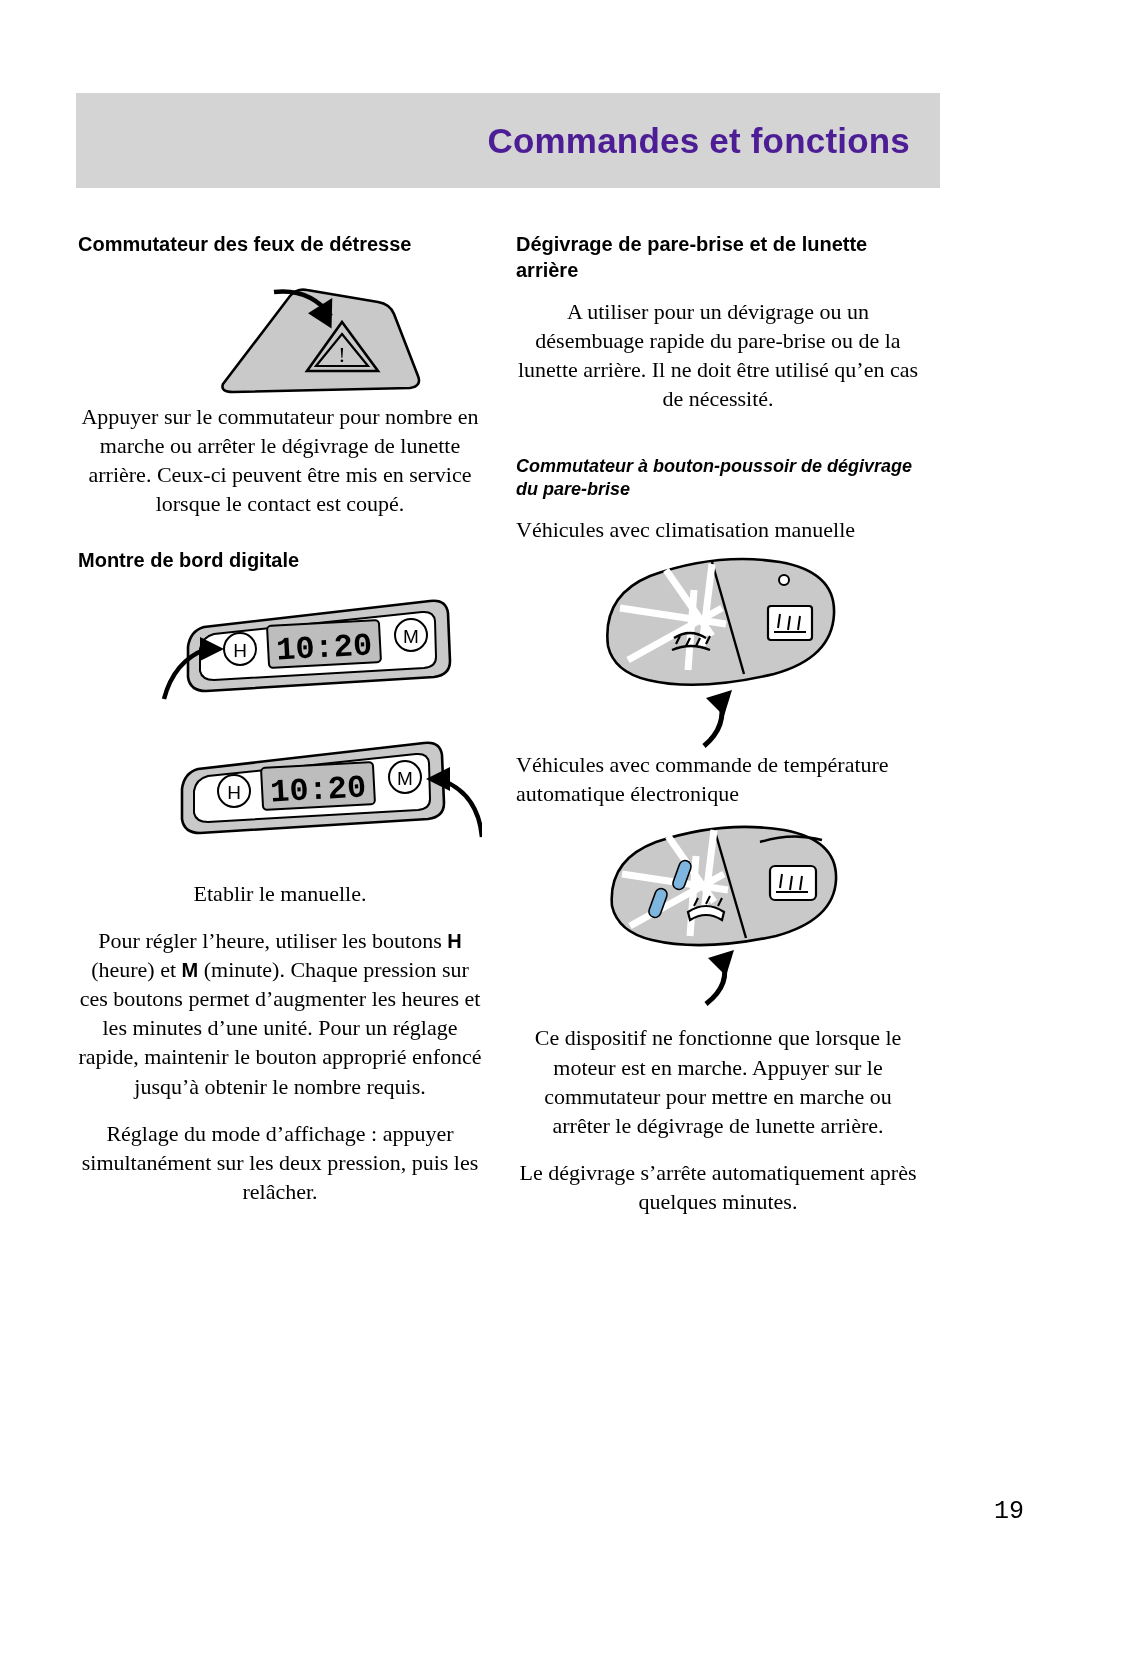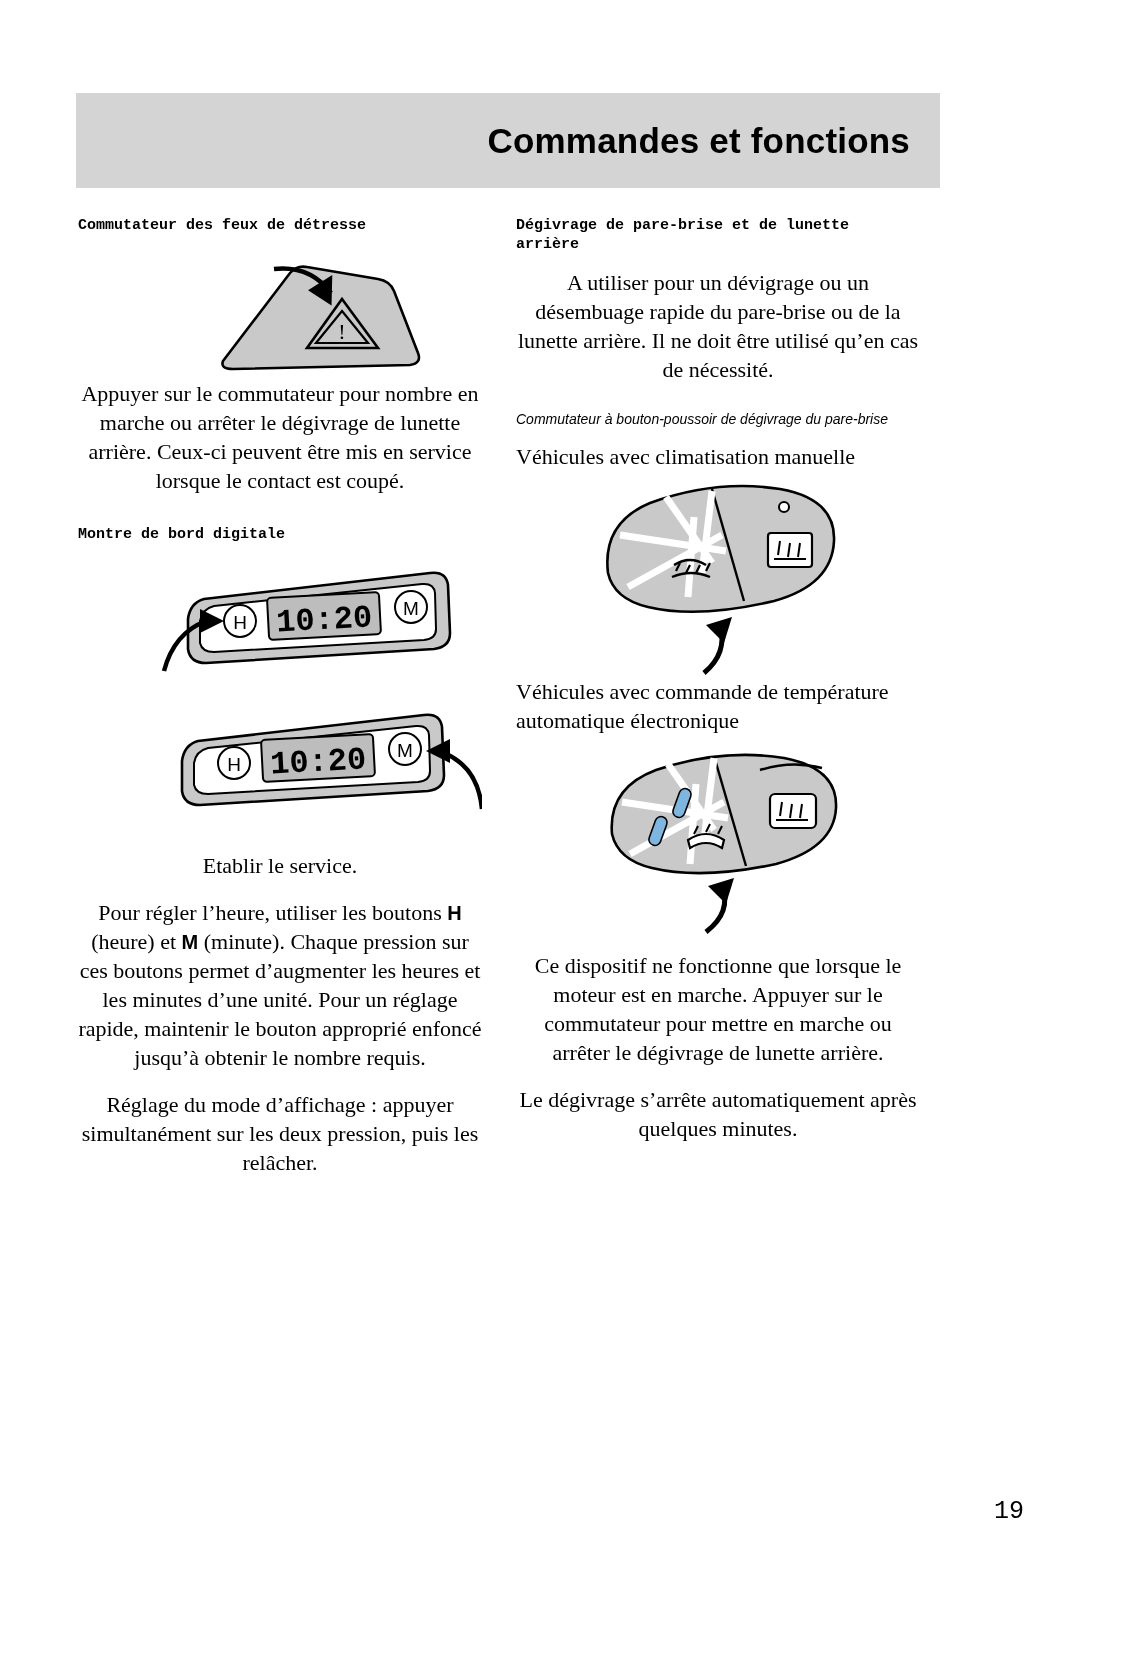--- a/index.html
+++ b/index.html
@@ -33,44 +33,44 @@
     align-items: center;
     justify-content: flex-end;
     box-sizing: border-box;
     padding-right: 30px;
   }
   .header-title {
     font-family: "Liberation Sans", sans-serif;
     font-weight: bold;
     font-size: 35px;
     letter-spacing: 0.2px;
-    color: #000000;
+    color: #4c1d95;
   }
   
   .col {
     position: absolute;
     top: 216px;
     width: 404px;
   }
   .col-left { left: 78px; }
   .col-right { left: 516px; }
 
   h2.sec {
-    font-family: Liberation Mono, monospace;
+    font-family: Liberation Sans, sans-serif;
     font-weight: bold;
-    font-size: 15px;
-    margin: 0 0 14px 0;
+    font-size: 20px;
+    margin: 16px 0 14px 0;
     line-height: 1.28;
   }
   h3.subsec {
     font-family: "Liberation Sans", sans-serif;
-    font-weight: normal;
+    font-weight: bold;
     font-style: italic;
-    font-size: 14px;
-    margin: 26px 0 14px 0;
+    font-size: 18px;
+    margin: 42px 0 14px 0;
     line-height: 1.28;
   }
   p.body {
     font-family: "Liberation Serif", serif;
     font-size: 22px;
     line-height: 1.32;
     margin: 0 0 18px 0;
     text-align: center;
   }
   p.body b { font-family: "Liberation Sans", sans-serif; font-weight: bold; font-size: 20px;}
@@ -160,21 +160,21 @@
         </g>
         <g>
           <path d="M404 104 Q400 62 366 48" fill="none" stroke="#000" stroke-width="4.5"></path>
           <path d="M372 34 L348 46 L372 58 Z" fill="#000"></path>
         </g>
       </svg>
     </div>
 
     <div class="spacer-14"></div>
 
-    <p class="body">Etablir le service.</p>
+    <p class="body">Etablir le manuelle.</p>
 
     <p class="body"><span>Pour régler l’heure, utiliser les boutons </span><b>H</b><span> (heure) et </span><b>M</b><span> (minute). Chaque pression sur ces boutons permet d’augmenter les heures et les minutes d’une unité. Pour un réglage rapide, maintenir le bouton approprié enfoncé jusqu’à obtenir le nombre requis.</span></p>
 
     <p class="body">Réglage du mode d’affichage : appuyer simultanément sur les deux pression, puis les relâcher.</p>
   </div>
 
   <div class="col col-right">
 
     <h2 class="sec">Dégivrage de pare-brise et de lunette arrière</h2>
 

